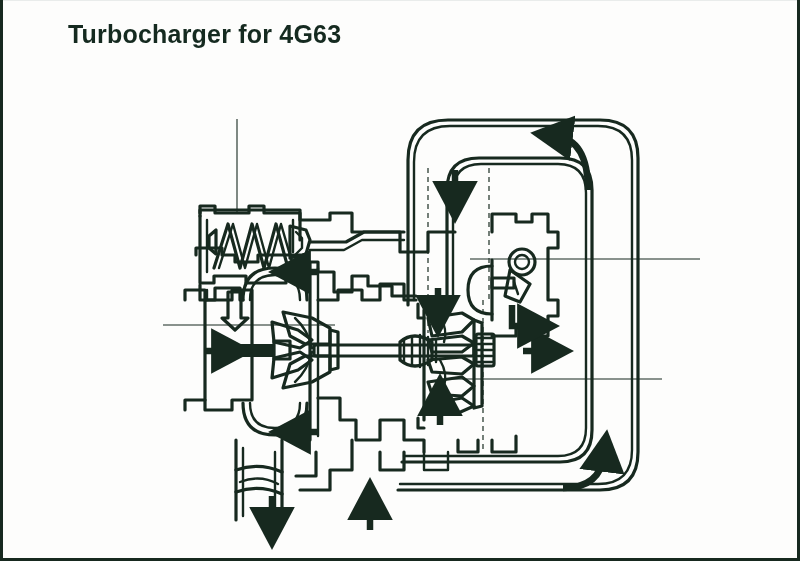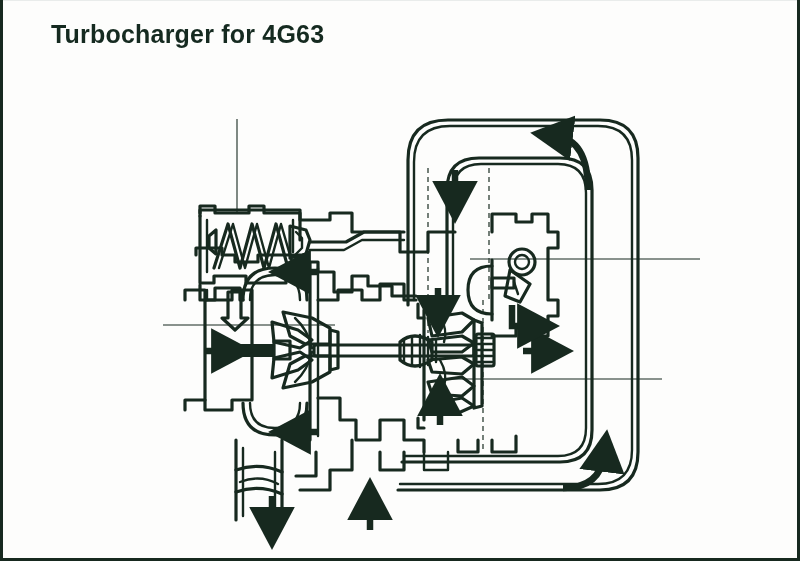--- a/index.html
+++ b/index.html
@@ -26,21 +26,21 @@
     background: #17291f;
     pointer-events: none;
   }
   .edge-left   { left: 0;  top: 0;    width: 3px;  height: 561px; }
   .edge-right  { right: 0; top: 0;    width: 3px;  height: 561px; }
   .edge-bottom { left: 0;  bottom: 0; width: 800px; height: 3px; }
   .edge-top    { left: 0;  top: 0;    width: 800px; height: 1px; background: #e9eceb; }
 
   #title {
     position: absolute;
-    left: 51px;
+    left: 68px;
     top: 20px;
     font-size: 25px;
     font-weight: bold;
     letter-spacing: 0.2px;
     color: #152a20;
     white-space: nowrap;
   }
   #diagram {
     position: absolute;
     left: 0;

